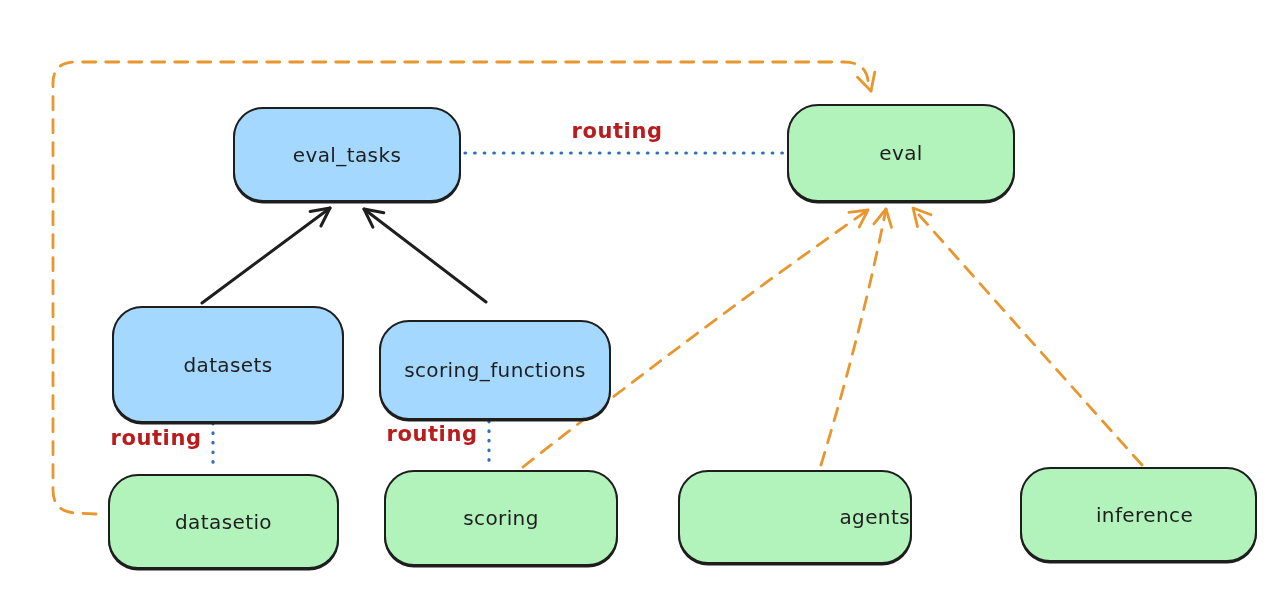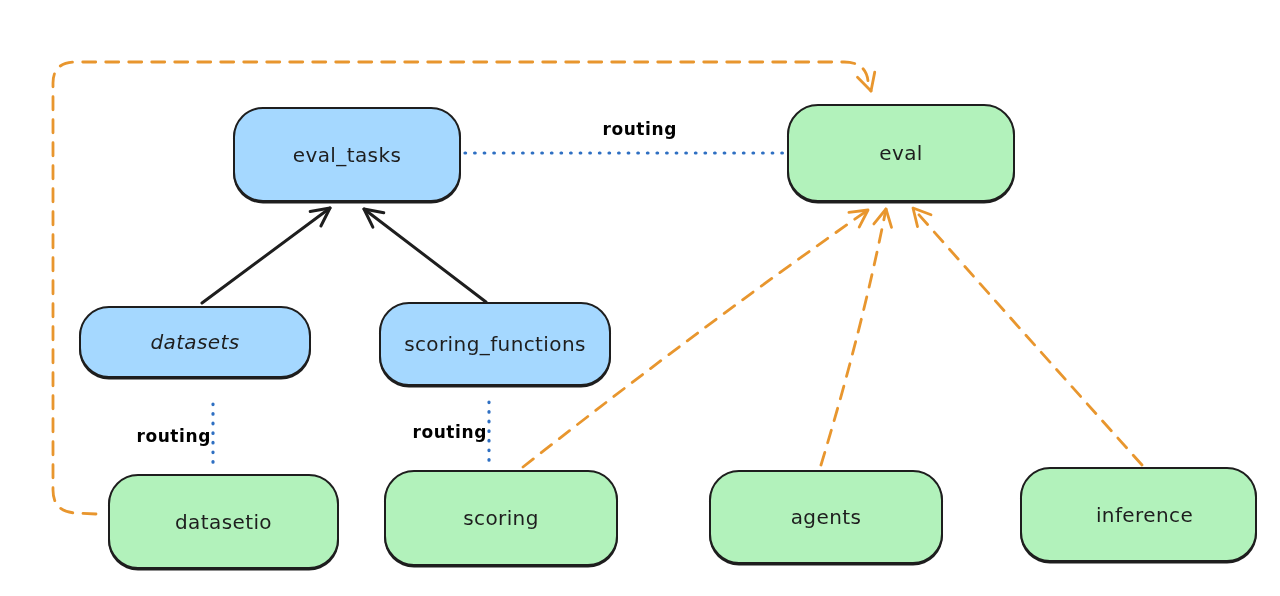--- a/index.html
+++ b/index.html
@@ -26,25 +26,25 @@
     justify-content: center;
     font-size: 20px;
     color: #1e1e1e;
     letter-spacing: 0.4px;
     box-shadow: 0 1.5px 0 0 #1e1e1e;
   }
   .node-blue  { background: #a5d8ff; }
   .node-green { background: #b2f2bb; }
   .edge-label {
     position: absolute;
-    color: #000000;
-    font-size: 17px;
+    color: #b91c1c;
+    font-size: 21px;
     font-weight: 600;
     letter-spacing: 0.6px;
-    text-align: right;
+    text-align: center;
     white-space: nowrap;
   }
 </style>
 </head>
 <body>
 
 <div class="canvas">
 
   <svg class="edges-svg" viewBox="0 0 1280 596" xmlns="http://www.w3.org/2000/svg">
     <defs>
@@ -70,37 +70,37 @@
   </svg>
 
   <div class="node node-blue" style="left:233px; top:107px; width:228px; height:95px;">
     <span>eval_tasks</span>
   </div>
 
   <div class="node node-green" style="left:787px; top:104px; width:228px; height:98px;border-radius:31px;">
     <span>eval</span>
   </div>
 
-  <div class="node node-blue" style="left:79px; top:306px; width:232px; height:72px;font-style:italic;">
+  <div class="node node-blue" style="left:112px; top:306px; width:232px; height:117px;">
     <span>datasets</span>
   </div>
 
-  <div class="node node-blue" style="left:379px; top:302px; width:232px; height:84px;">
+  <div class="node node-blue" style="left:379px; top:320px; width:232px; height:100px;">
     <span>scoring_functions</span>
   </div>
 
   <div class="node node-green" style="left:108px; top:474px; width:231px; height:95px;">
     <span>datasetio</span>
   </div>
 
   <div class="node node-green" style="left:384px; top:470px; width:234px; height:96px;">
     <span>scoring</span>
   </div>
 
-  <div class="node node-green" style="left:709px; top:470px; width:234px; height:94px;">
+  <div class="node node-green" style="left:678px; top:470px; width:234px; height:94px;justify-content:flex-end;">
     <span>agents</span>
   </div>
 
   <div class="node node-green" style="left:1020px; top:467px; width:237px; height:95px;padding-left:12px;">
     <span>inference</span>
   </div>
 
   <div class="edge-label" style="left:557px; top:119px; width:120px;">routing</div>
   <div class="edge-label" style="left:101px; top:426px; width:110px;">routing</div>
   <div class="edge-label" style="left:377px; top:422px; width:110px;">routing</div>

